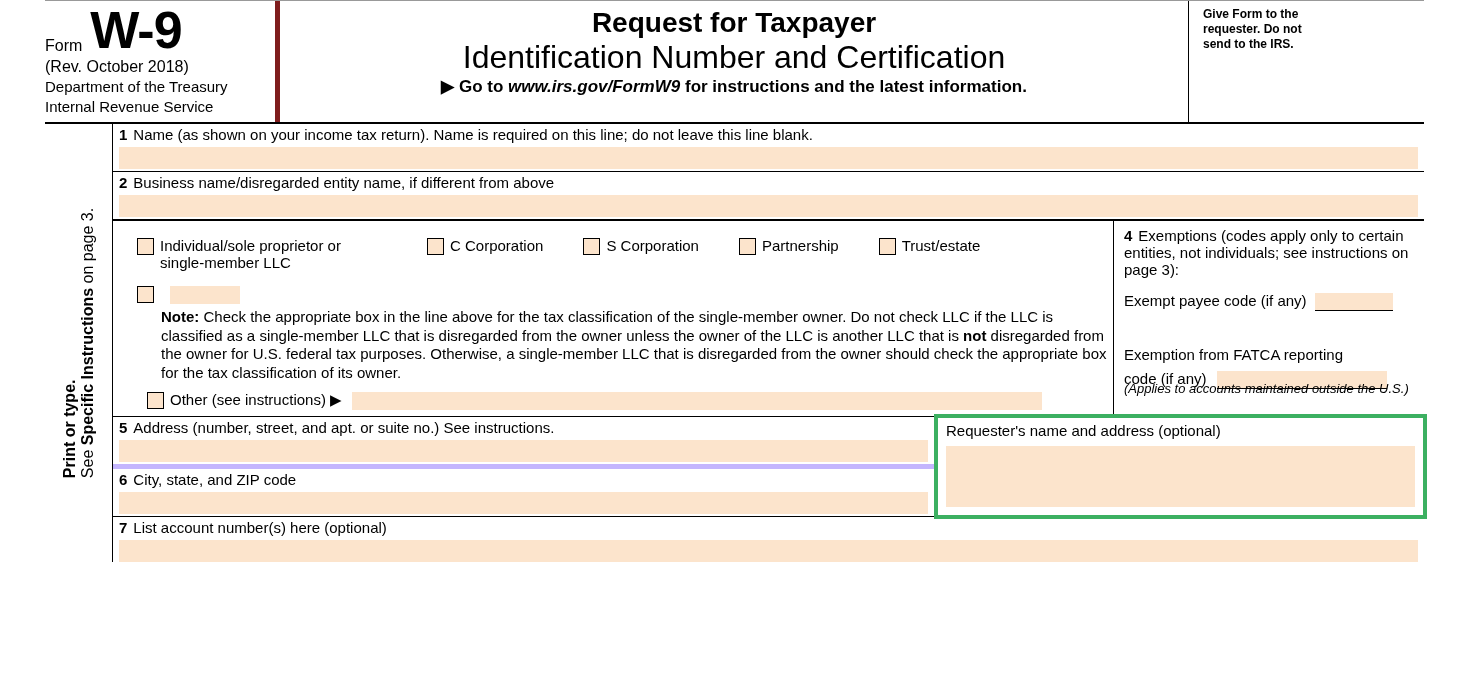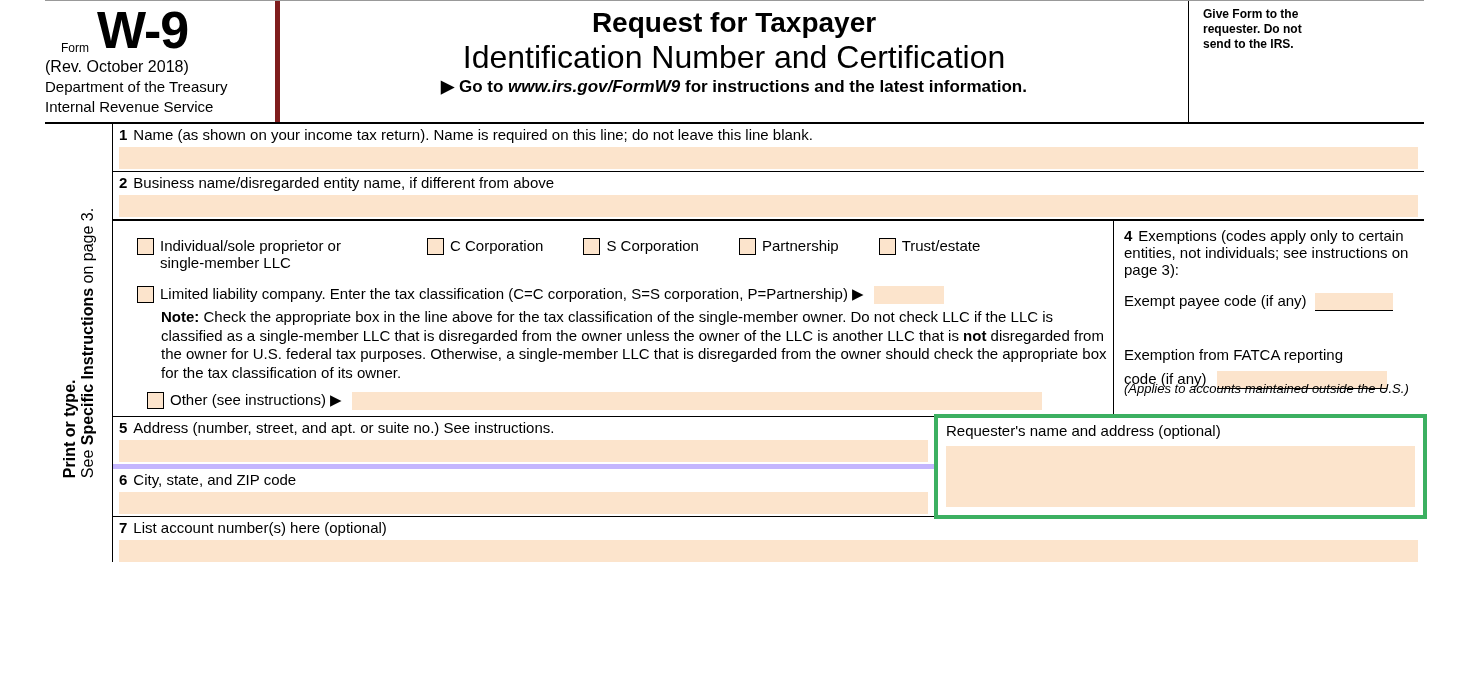--- a/index.html
+++ b/index.html
@@ -20,21 +20,21 @@
   
   .header {
     display: flex;
     border-bottom: 2.5px solid #000;
   }
   .hdr-left {
     width: 230px;
     padding: 6px 0 6px 0;
   }
   .form-line { display: flex; align-items: flex-end; }
-  .form-word { font-size: 12px; margin-right: 8px; line-height: 1; margin-left: 16px; }
+  .form-word { font-size: 16px; margin-right: 8px; line-height: 1; }
   .w9 {
     font-family: "Arial Black", Arial, sans-serif;
     font-size: 52px;
     font-weight: 900;
     letter-spacing: -1px;
     line-height: 0.9;
     display: inline-block;
   }
   .rev { font-size: 16px; margin-top: 4px; }
   .dept { font-size: 15px; margin-top: 2px; line-height: 1.2; }
@@ -202,21 +202,21 @@
             <div class="cb-opt">
                 <span class="cbx"></span>
                 <span>Partnership</span>
               </div>
             <div class="cb-opt" style="margin-right:0;">
                 <span class="cbx"></span>
                 <span>Trust/estate</span>
               </div>
           </div>
           <div class="cb-row" style="margin-top:14px;">
-            <span class="cbx"></span><span>Limited liability company. Enter the tax classification (C=C corporation, S=S corporation, P=Partnership) ▶</span>
+            <span class="cbx"></span>
             <span class="fill-sm" style="width:70px;height:18px;margin-left:6px;"></span>
           </div>
           <div class="indent-txt note">
             <b>Note:</b><span> Check the appropriate box in the line above for the tax classification of the single-member owner.  Do not check LLC if the LLC is classified as a single-member LLC that is disregarded from the owner unless the owner of the LLC is another LLC that is </span><b>not</b><span> disregarded from the owner for U.S. federal tax purposes. Otherwise, a single-member LLC that is disregarded from the owner should check the appropriate box for the tax classification of its owner.</span>
           </div>
           <div class="cb-row" style="margin-top:8px; margin-bottom:2px;margin-left:28px;">
             <span class="cbx"></span><span>Other (see instructions) ▶</span>
             <span class="fill-sm" style="width:690px;height:18px;margin-left:6px;"></span>
           </div>
         </div>

